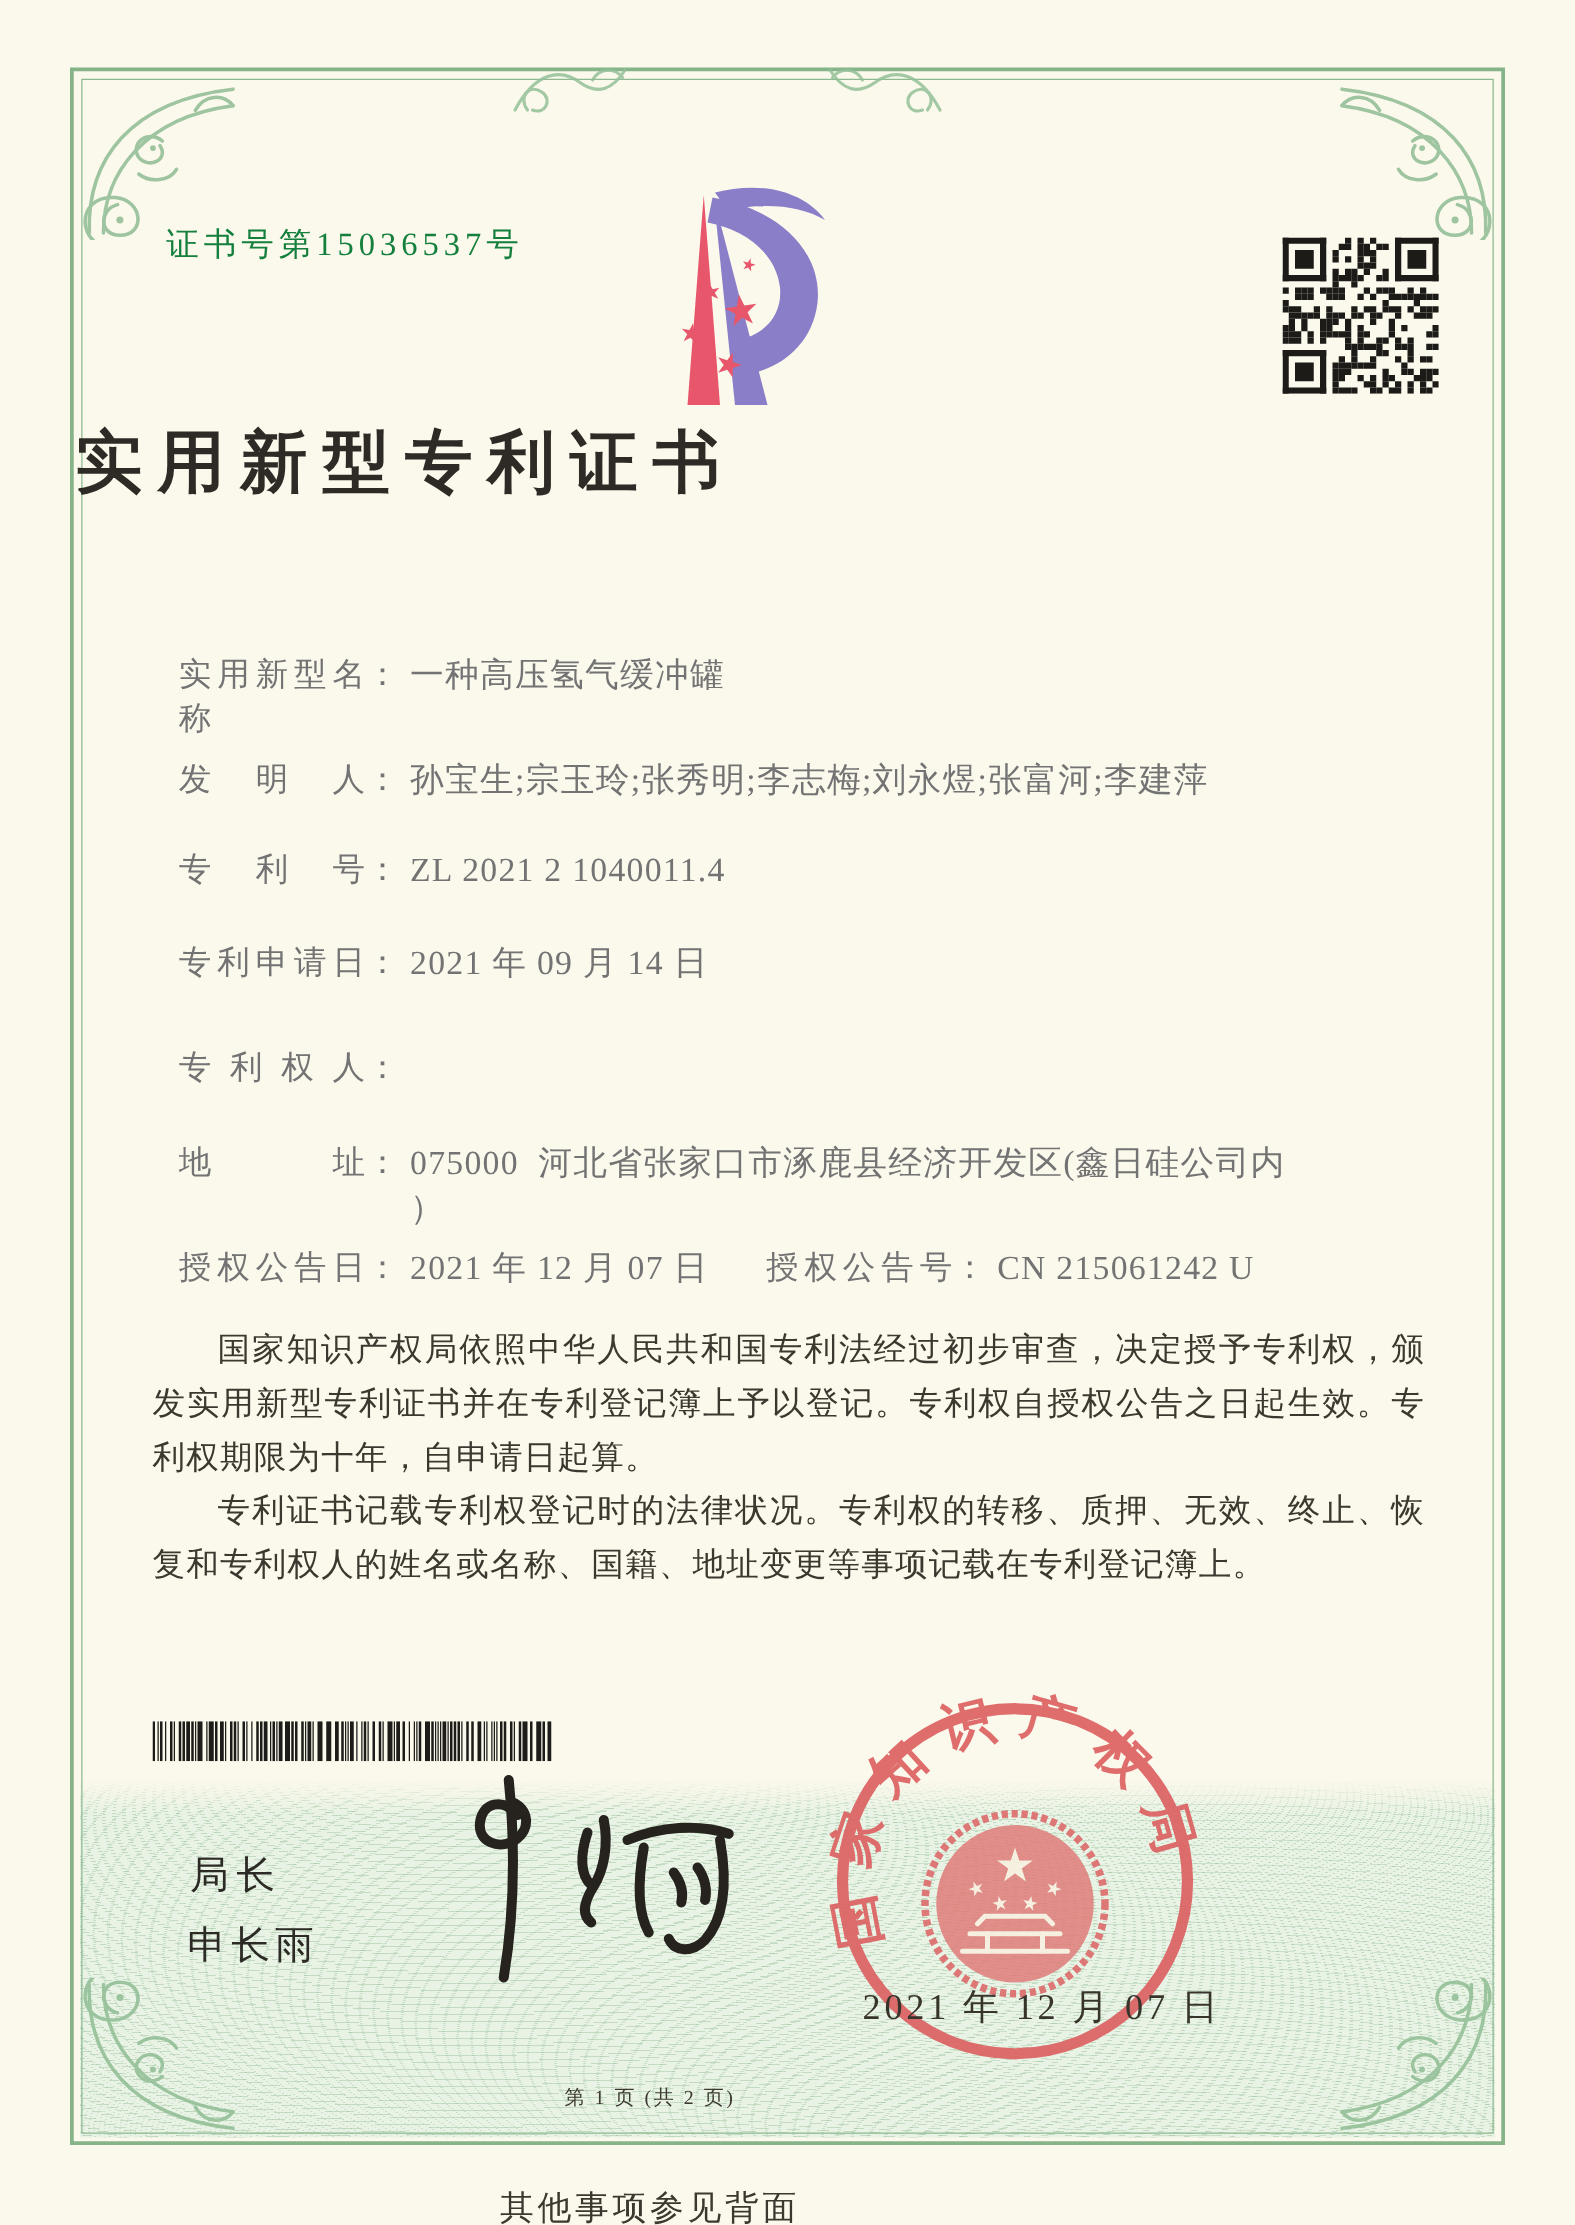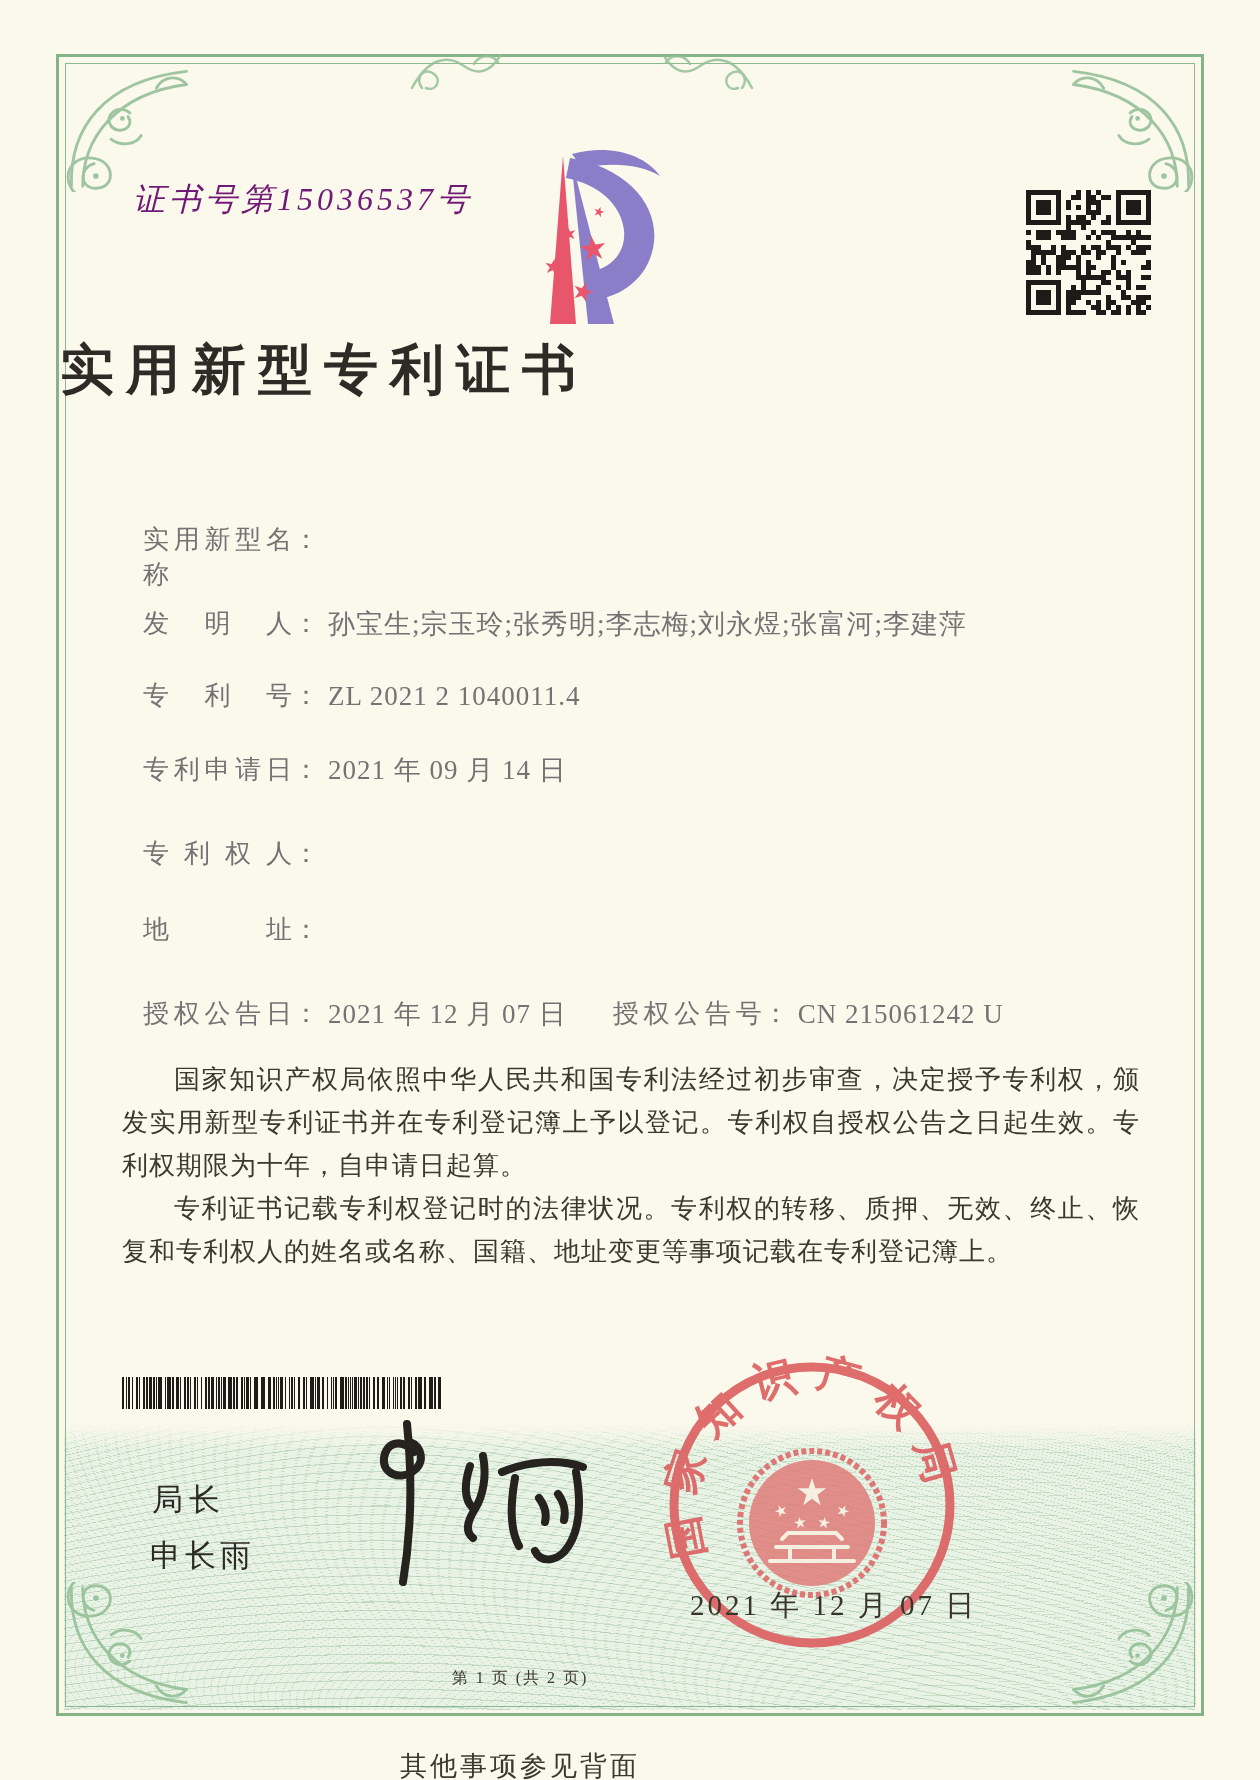--- a/index.html
+++ b/index.html
@@ -22,21 +22,21 @@
 
   
   .guilloche{position:absolute;left:64px;top:1424px;width:1132px;height:286px;
     background-color:#e9f3e5;
     background-image:
       linear-gradient(180deg,#fbf8ec 0,rgba(251,248,236,0) 26px),
       repeating-radial-gradient(ellipse 170% 95% at 28% -30%, rgba(134,180,137,.38) 0 1px, transparent 1px 8px),
       repeating-radial-gradient(ellipse 150% 85% at 78% 130%, rgba(134,180,137,.30) 0 1px, transparent 1px 10px);}
 
   
-  .cert-no{position:absolute;left:133px;top:178px;font-size:32px;letter-spacing:4px;color:#701a75;font-style:italic;}
+  .cert-no{position:absolute;left:133px;top:178px;font-size:26px;letter-spacing:4px;color:#15803d;}
   .logo{position:absolute;left:462px;top:146px;}
   .qr{position:absolute;left:1026px;top:190px;width:125px;height:125px;}
   .qr svg{fill:#1c1b18;}
 
   .title{position:absolute;left:60px;top:334px;width:1040px;text-align:left;
     font-size:54px;font-weight:700;letter-spacing:12px;color:#2e2b26;}
 
   
   .frow{position:absolute;left:143px;display:flex;align-items:flex-start;
     font-size:27px;color:#737373;letter-spacing:1px;line-height:1.35;}
@@ -370,20 +370,21 @@
         <rect x="30" y="90" width="5" height="35"></rect>
         <rect x="10" y="100" width="15" height="15"></rect>
       </svg>
   </div>
 
   <div class="title z1">实用新型专利证书</div>
 
   <div class="frow r0 z1">
     <span class="flabel">实用新型名称</span>
       <span class="fcolon">：</span>
+    <span class="fvalue">一种高压氢气缓冲罐</span>
   </div>
   <div class="frow r1 z1">
     <span class="flabel">发明人</span>
       <span class="fcolon">：</span>
     <span class="fvalue">孙宝生;宗玉玲;张秀明;李志梅;刘永煜;张富河;李建萍</span>
   </div>
   <div class="frow r2 z1">
     <span class="flabel">专利号</span>
       <span class="fcolon">：</span>
     <span class="fvalue">ZL 2021 2 1040011.4</span>
@@ -393,20 +394,22 @@
       <span class="fcolon">：</span>
     <span class="fvalue">2021 年 09 月 14 日</span>
   </div>
   <div class="frow r4 z1">
     <span class="flabel">专利权人</span>
       <span class="fcolon">：</span>
   </div>
   <div class="frow r5 z1">
     <span class="flabel">地址</span>
       <span class="fcolon">：</span>
+    <span class="fvalue">075000  河北省张家口市涿鹿县经济开发区(鑫日硅公司内
+）</span>
   </div>
   <div class="frow r6 z1">
     <span class="flabel">授权公告日</span>
       <span class="fcolon">：</span>
     <span class="fvalue">2021 年 12 月 07 日</span>
     <span class="grant-sep"></span>
     <span class="flabel">授权公告号</span>
       <span class="fcolon">：</span>
     <span class="fvalue">CN 215061242 U</span>
   </div>

